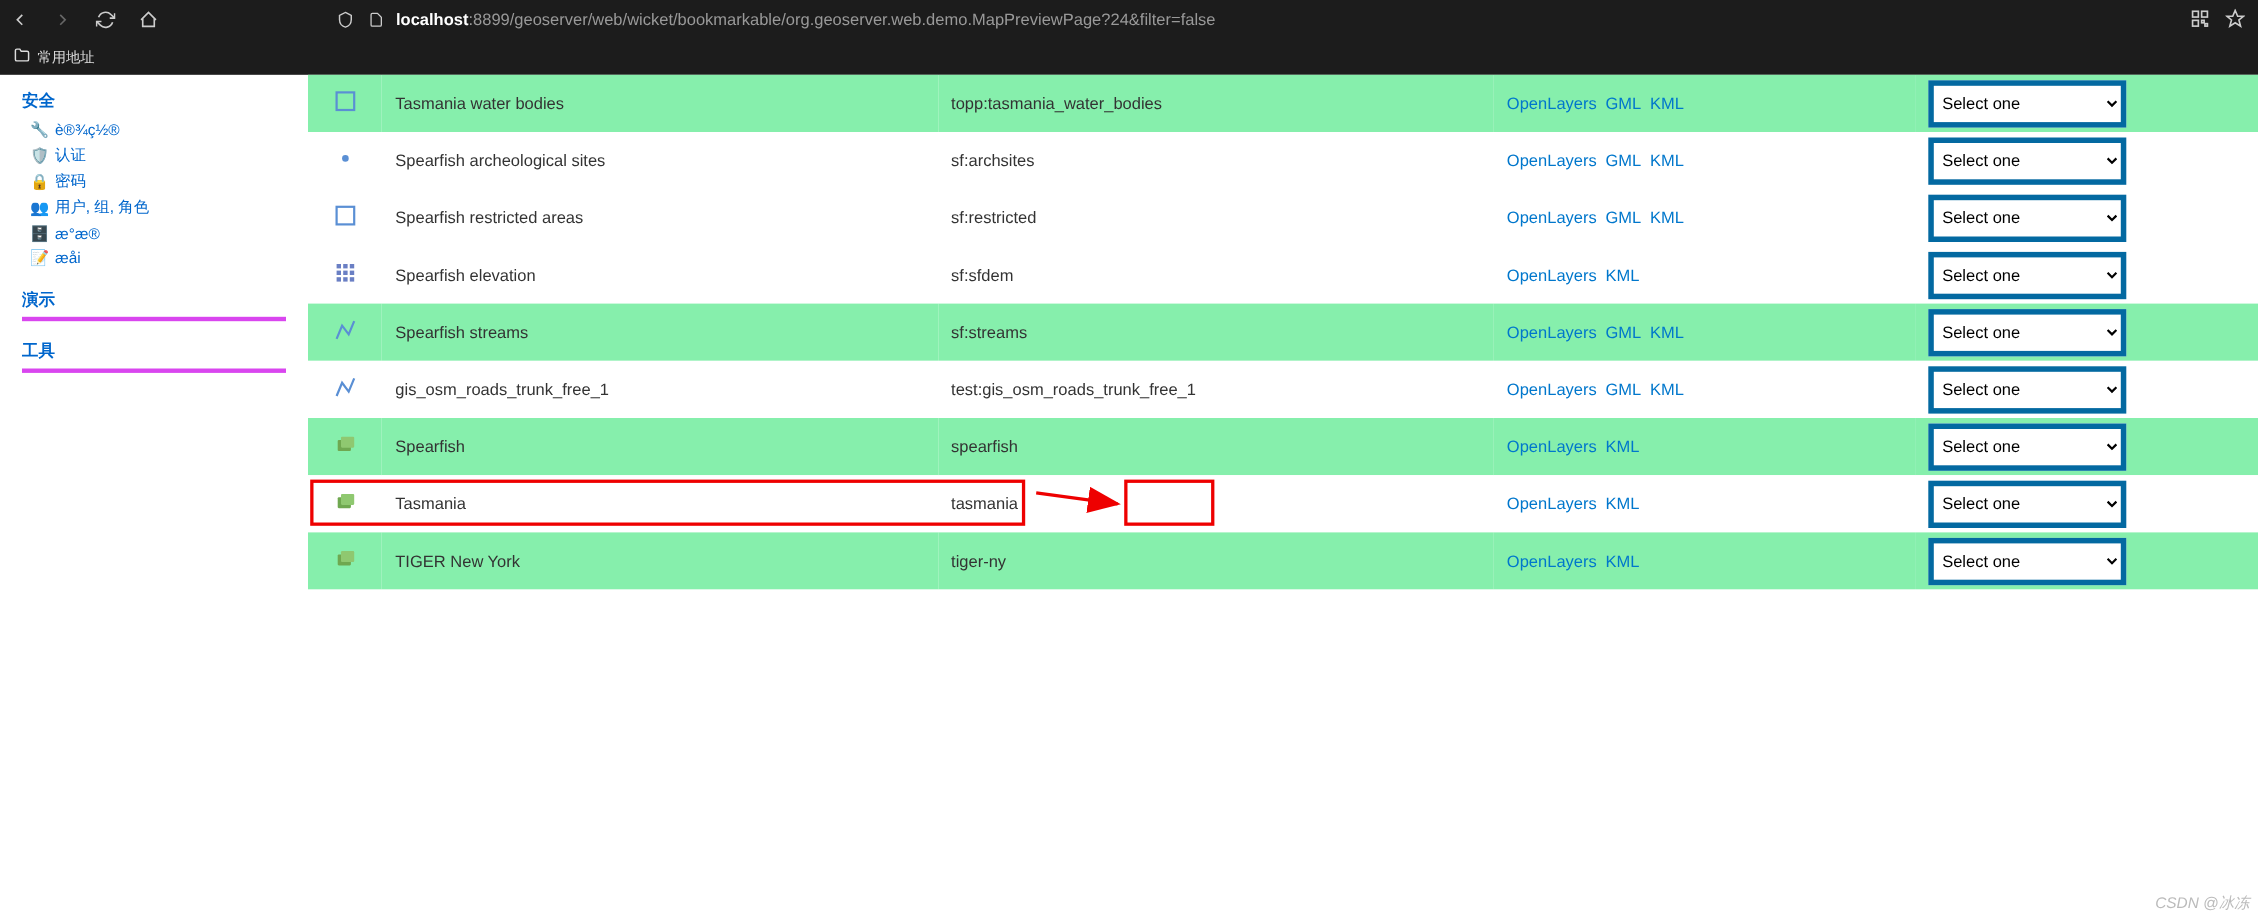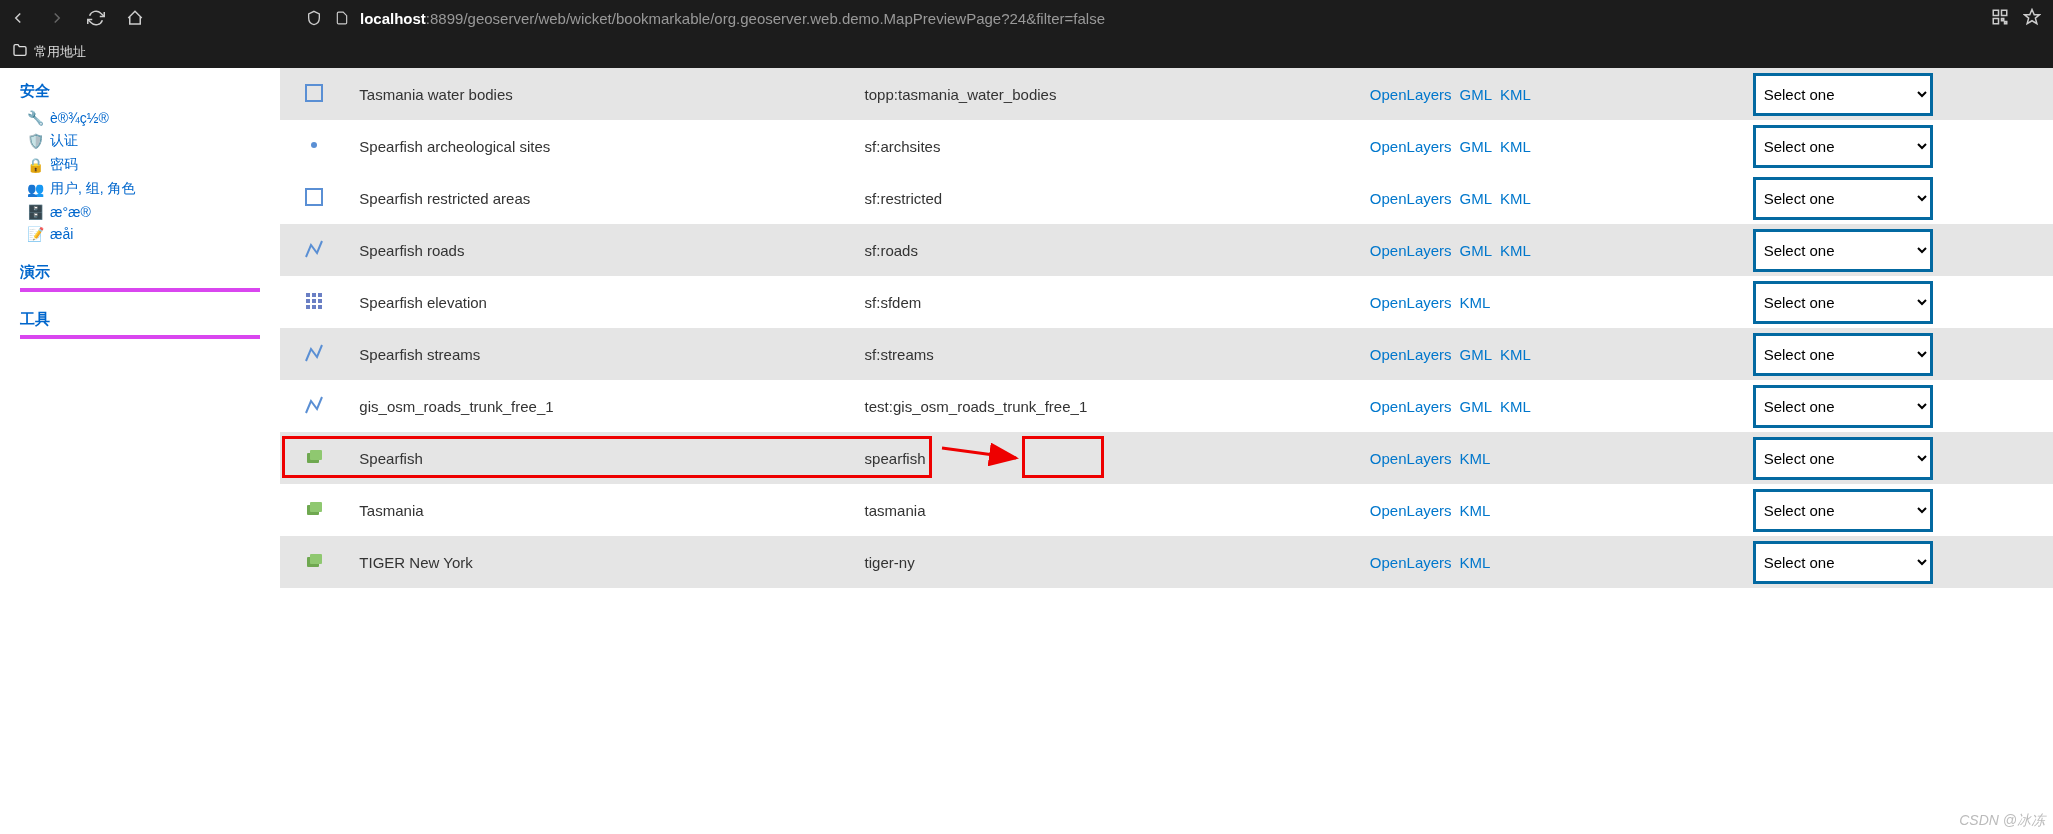--- a/index.html
+++ b/index.html
@@ -17,31 +17,31 @@
     .main-container { display: flex; }
     .sidebar { width: 280px; padding: 8px 20px; }
     .sidebar-header { color: #0066cc; font-size: 15px; padding: 6px 0; font-weight: bold; border-bottom: 4px solid #d946ef; margin-bottom: 4px; }
     .sidebar-header.no-border { border-bottom: none; margin-bottom: 0; }
     .sidebar-item { display: flex; align-items: center; gap: 6px; padding: 3px 0 3px 8px; color: #0066cc; font-size: 14px; cursor: pointer; }
     .sidebar-icon { width: 16px; height: 16px; display: inline-flex; align-items: center; justify-content: center; font-size: 14px; }
     
     .content { flex: 1; padding: 0; }
     .data-table { width: 100%; border-collapse: collapse; }
     .data-table tr { height: 52px; }
-    .data-table tr.even { background: #e5e5e5; margin-top: 16px; }
+    .data-table tr.even { background: #86efac; margin-top: 16px; }
     .data-table tr.odd { background: #fff; }
     .data-table td { padding: 0 12px; vertical-align: middle; font-size: 15px; color: #333; }
     .type-icon { width: 40px; text-align: center; }
     .type-svg { width: 20px; height: 20px; }
     .title-col { width: 330px; }
     .name-col { width: 330px; }
     .formats-col { width: 250px; }
     .format-link { color: #0077cc; margin-right: 8px; cursor: pointer; }
     .select-col { width: 200px; }
-    .select-col select { width: 180px; height: 43px; font-size: 15px; background: #fff; border: 3px solid #0369a1; padding: 2px 4px; }
+    .select-col select { width: 180px; height: 43px; font-size: 15px; background: #fff; border: 5px solid #0369a1; padding: 2px 4px; }
     
     .annotation-box { position: absolute; border: 3px solid #e00; pointer-events: none; }
     .arrow-svg { position: absolute; pointer-events: none; }
     
     .right-icons { position: absolute; right: 12px; top: 8px; display: flex; gap: 14px; color: #ccc; }
     .watermark { position: absolute; right: 8px; bottom: 4px; color: #bbb; font-size: 14px; font-style: italic; }
   </style>
 </head>
 <body>
 
@@ -158,29 +158,20 @@
   </tr>
           <tr class="odd">
     <td class="type-icon"><svg class="type-svg" viewBox="0 0 20 20">
                 <rect x="2" y="2" width="16" height="16" fill="none" stroke="#5a8fd4" stroke-width="2"></rect>
               </svg></td>
     <td class="title-col">Spearfish restricted areas</td>
     <td class="name-col">sf:restricted</td>
     <td class="formats-col"><a class="format-link">OpenLayers</a><a class="format-link">GML</a><a class="format-link">KML</a></td>
     <td class="select-col"><select><option>Select one</option></select></td>
   </tr>
-          <tr class="even">
-    <td class="type-icon"><svg class="type-svg" viewBox="0 0 20 20">
-                <path d="M2 18 L7 6 L13 14 L18 2" fill="none" stroke="#5a8fd4" stroke-width="2"></path>
-              </svg></td>
-    <td class="title-col">Spearfish roads</td>
-    <td class="name-col">sf:roads</td>
-    <td class="formats-col"><a class="format-link">OpenLayers</a><a class="format-link">GML</a><a class="format-link">KML</a></td>
-    <td class="select-col"><select><option>Select one</option></select></td>
-  </tr>
           <tr class="odd">
     <td class="type-icon"><svg class="type-svg" viewBox="0 0 20 20">
                 <rect x="2" y="2" width="4" height="4" fill="#6a7fc4"></rect>
                 <rect x="8" y="2" width="4" height="4" fill="#6a7fc4"></rect>
                 <rect x="14" y="2" width="4" height="4" fill="#6a7fc4"></rect>
                 <rect x="2" y="8" width="4" height="4" fill="#6a7fc4"></rect>
                 <rect x="8" y="8" width="4" height="4" fill="#6a7fc4"></rect>
                 <rect x="14" y="8" width="4" height="4" fill="#6a7fc4"></rect>
                 <rect x="2" y="14" width="4" height="4" fill="#6a7fc4"></rect>
                 <rect x="8" y="14" width="4" height="4" fill="#6a7fc4"></rect>

